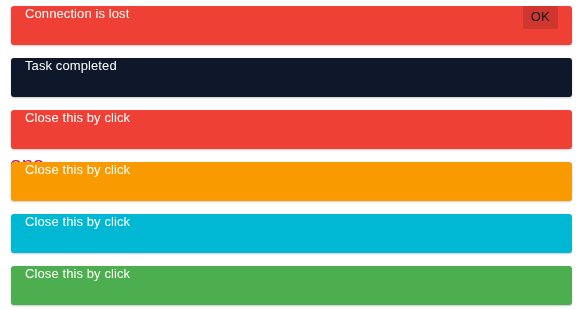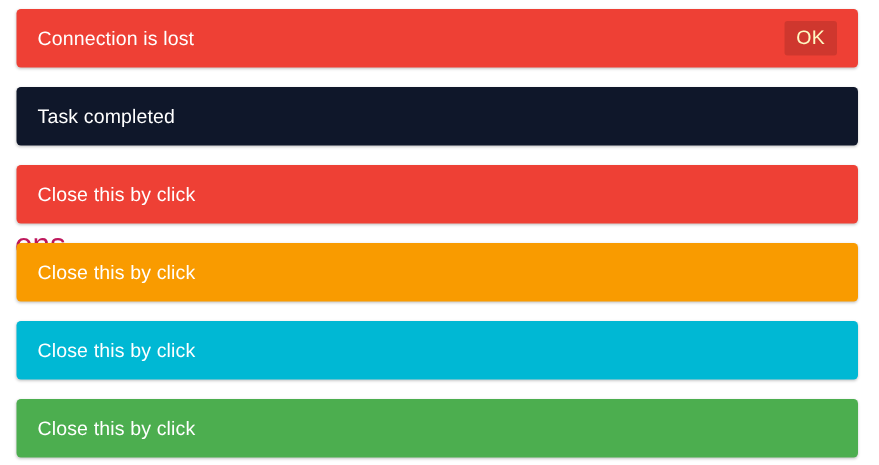--- a/index.html
+++ b/index.html
@@ -48,21 +48,21 @@
 
   .toast {
     position: relative;
     box-sizing: border-box;
     width: 561px;
     height: 39px;
     margin-bottom: 13px;
     border-radius: 3px;
     box-shadow: 0 1px 2px rgba(0, 0, 0, 0.22);
     display: flex;
-    align-items: center;
+    align-items: flex-start;
     justify-content: space-between;
     padding: 0 12px 0 14px;
     cursor: pointer;
     user-select: none;
   }
 
   .toast:last-child {
     margin-bottom: 0;
   }
 
@@ -71,21 +71,21 @@
     line-height: 16px;
     color: #ffffff;
     font-weight: normal;
     letter-spacing: 0.1px;
     white-space: nowrap;
   }
 
   .toast-action {
     font-size: 13px;
     line-height: 16px;
-    color: #fef9c3;
+    color: #0f172a;
     background: rgba(0, 0, 0, 0.13);
     border: none;
     border-radius: 2px;
     padding: 3px 8px 4px 8px;
     margin-right: 2px;
     font-family: "Liberation Sans", sans-serif;
     cursor: pointer;
     letter-spacing: 0.2px;
   }
 </style>

